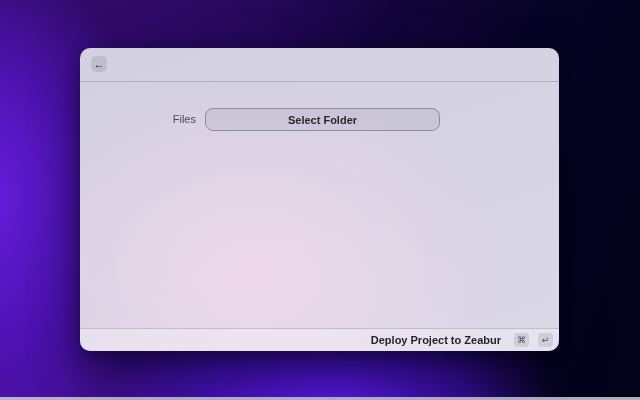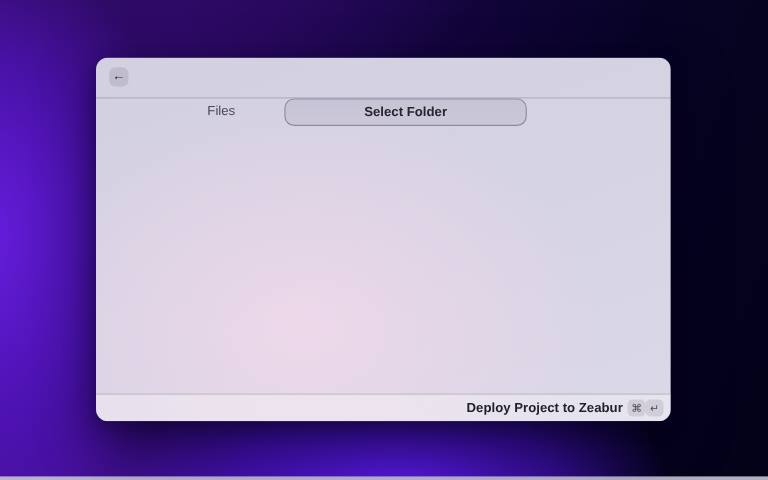--- a/index.html
+++ b/index.html
@@ -38,46 +38,45 @@
   .back-btn{
     position:absolute;left:11px;top:8px;width:16px;height:16px;
     border:none;border-radius:5px;background:rgba(28,22,50,0.10);
     display:flex;align-items:center;justify-content:center;
     cursor:pointer;padding:0;
   }
   .back-btn span{
     font-size:11px;line-height:1;color:#2b2836;font-weight:700;
   }
   .form-row{
-    position:absolute;left:0;top:34px;width:100%;height:23px;
+    position:absolute;left:0;top:60px;width:100%;height:23px;
   }
   .files-label{
     position:absolute;right:363px;top:5px;
     font-size:11px;color:#4b4856;
   }
   .select-folder{
-    position:absolute;left:125px;top:0;width:202px;height:23px;
+    position:absolute;left:125px;top:0;width:235px;height:23px;
     border:1px solid #8e8a9e;border-radius:8px;
     background:linear-gradient(180deg, rgba(28,22,50,0.075), rgba(28,22,50,0.055));
     font-family:"Liberation Sans","DejaVu Sans",sans-serif;
     font-size:11px;font-weight:700;color:#28252f;
     cursor:pointer;
-    margin-left:32px;
   }
   .statusbar{
     position:absolute;left:0;bottom:0;width:100%;height:23px;
     box-sizing:border-box;
     border-top:1px solid rgba(95,88,118,0.28);
     background:rgba(255,255,255,0.30);
     display:flex;align-items:center;
   }
   .sb-left{display:flex;align-items:center;gap:7px;margin-left:12px;}
   .sb-left .logo{width:13px;height:13px;display:block;border-radius:3px;}
   .sb-app-name{font-size:11px;color:#5d5968;}
-  .sb-right{display:flex;align-items:center;gap:0;margin-left:auto;margin-right:6px;}
+  .sb-right{display:flex;align-items:center;gap:9px;margin-left:auto;margin-right:6px;}
   .sb-action{font-size:11px;font-weight:700;color:#211f29;margin-right:4px;}
   .keycap{
     width:15px;height:14px;border-radius:4px;
     background:rgba(28,22,50,0.10);
     display:flex;align-items:center;justify-content:center;
     font-size:9px;color:#4d4959;cursor:pointer;
   }
 </style>
 </head>
 <body>

